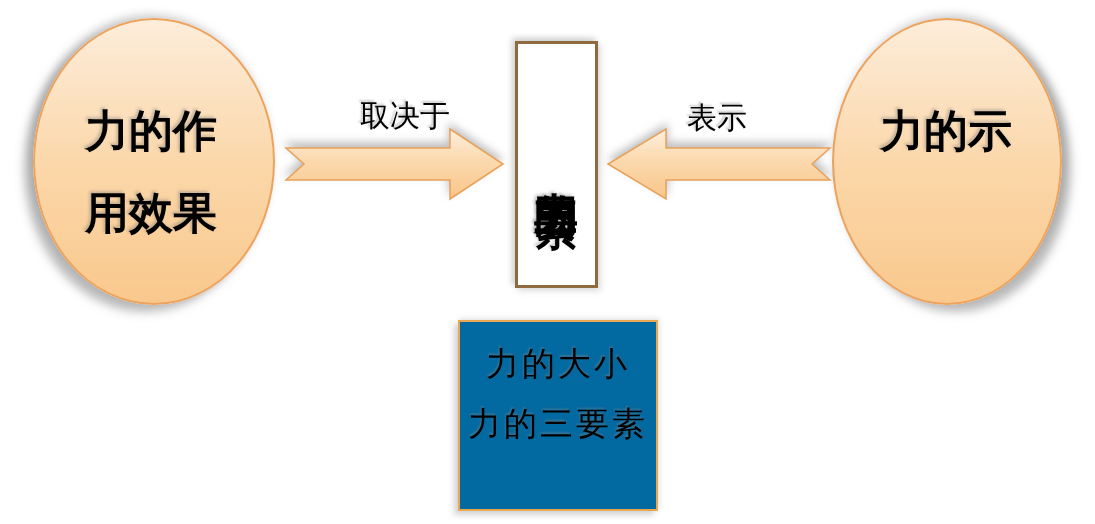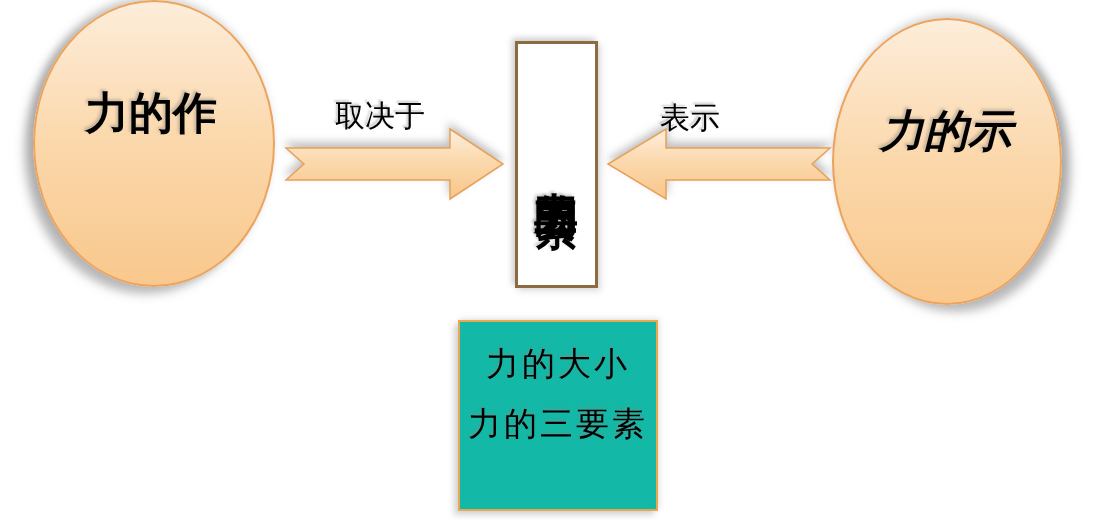--- a/index.html
+++ b/index.html
@@ -15,55 +15,55 @@
   }
 
   
   .ellipse {
     position: absolute;
     border-radius: 50%;
     border: 2px solid #ECA35D;
     background: linear-gradient(180deg, #FDEDDA 0%, #FBD7A9 52%, #F9C88D 100%);
   }
   .ellipse--left {
-    left: 33px; top: 0; width: 242px; height: 287px;
+    left: 33px; top: 18px; width: 242px; height: 287px;
     box-shadow: -9px 7px 10px rgba(122,122,122,.50), -3px -4px 8px rgba(145,145,145,.40);
   }
   .ellipse--right {
     left: 832px; top: 18px; width: 230px; height: 287px;
     box-shadow: 9px 7px 10px rgba(122,122,122,.50), 3px -4px 8px rgba(145,145,145,.40);
   }
   .ellipse-text {
     position: absolute;
     font-size: 44px;
     font-weight: 700;
     color: #000;
     line-height: 82px;
     white-space: nowrap;
     text-shadow: -2px -2px 3px rgba(120,120,120,.40);
   }
   .ellipse--left  .ellipse-text { left: 50px; top: 70px; }
-  .ellipse--right .ellipse-text { left: 46px; top: 70px; font-style: italic; }
+  .ellipse--right .ellipse-text { left: 46px; top: 70px; }
 
   
   .arrow-svg { position: absolute; overflow: visible; }
   .arrow-svg--left  { left: 286px; top: 129px; filter: drop-shadow(-1px -5px 4px rgba(128,128,128,.50)); }
   .arrow-svg--right { left: 608px; top: 129px; filter: drop-shadow(1px -5px 4px rgba(128,128,128,.50)); }
 
   .arrow-label {
     position: absolute;
     font-size: 30px;
     color: #000;
-    text-align: left;
+    text-align: center;
     line-height: 36px;
     white-space: nowrap;
     text-shadow: -2px -2px 2px rgba(128,128,128,.40);
   }
   .arrow-label--left  { left: 335px; top: 98px;  width: 140px; }
-  .arrow-label--right { left: 660px; top: 100px; width: 80px;  }
+  .arrow-label--right { left: 677px; top: 100px; width: 80px;  }
 
   
   .center-box {
     position: absolute;
     left: 515px; top: 41px; width: 83px; height: 247px;
     background: #fff;
     border: 3px solid #8D6A40;
     box-shadow: -3px -3px 6px rgba(140,140,140,.40), 3px 3px 6px rgba(150,150,150,.30);
     display: flex;
     align-items: center;
@@ -77,21 +77,21 @@
     letter-spacing: 3px;
     line-height: 1;
     color: #000;
     text-shadow: -2px -2px 3px rgba(120,120,120,.35);
   }
 
   
   .bottom-box {
     position: absolute;
     left: 458px; top: 320px; width: 200px; height: 191px;
-    background: #14b8a6;
+    background: #0369a1;
     border: 2px solid #E9A74F;
     box-shadow: -4px 4px 6px rgba(150,150,150,.40), 2px -2px 5px rgba(160,160,160,.25);
     padding-top: 12px;
   }
   .bottom-line {
     font-size: 33px;
     line-height: 60px;
     letter-spacing: 3px;
     text-align: center;
     color: #000;
@@ -100,20 +100,21 @@
   }
 </style>
 </head>
 <body>
 
 <div class="stage">
 
   <div class="ellipse ellipse--left">
     <div class="ellipse-text">
       <div>力的作</div>
+      <div>用效果</div>
     </div>
   </div>
 
   <div class="ellipse ellipse--right">
     <div class="ellipse-text">
       <div>力的示</div>
     </div>
   </div>
 
   <svg class="arrow-svg arrow-svg--left" width="217" height="70" viewBox="0 0 217 70">

